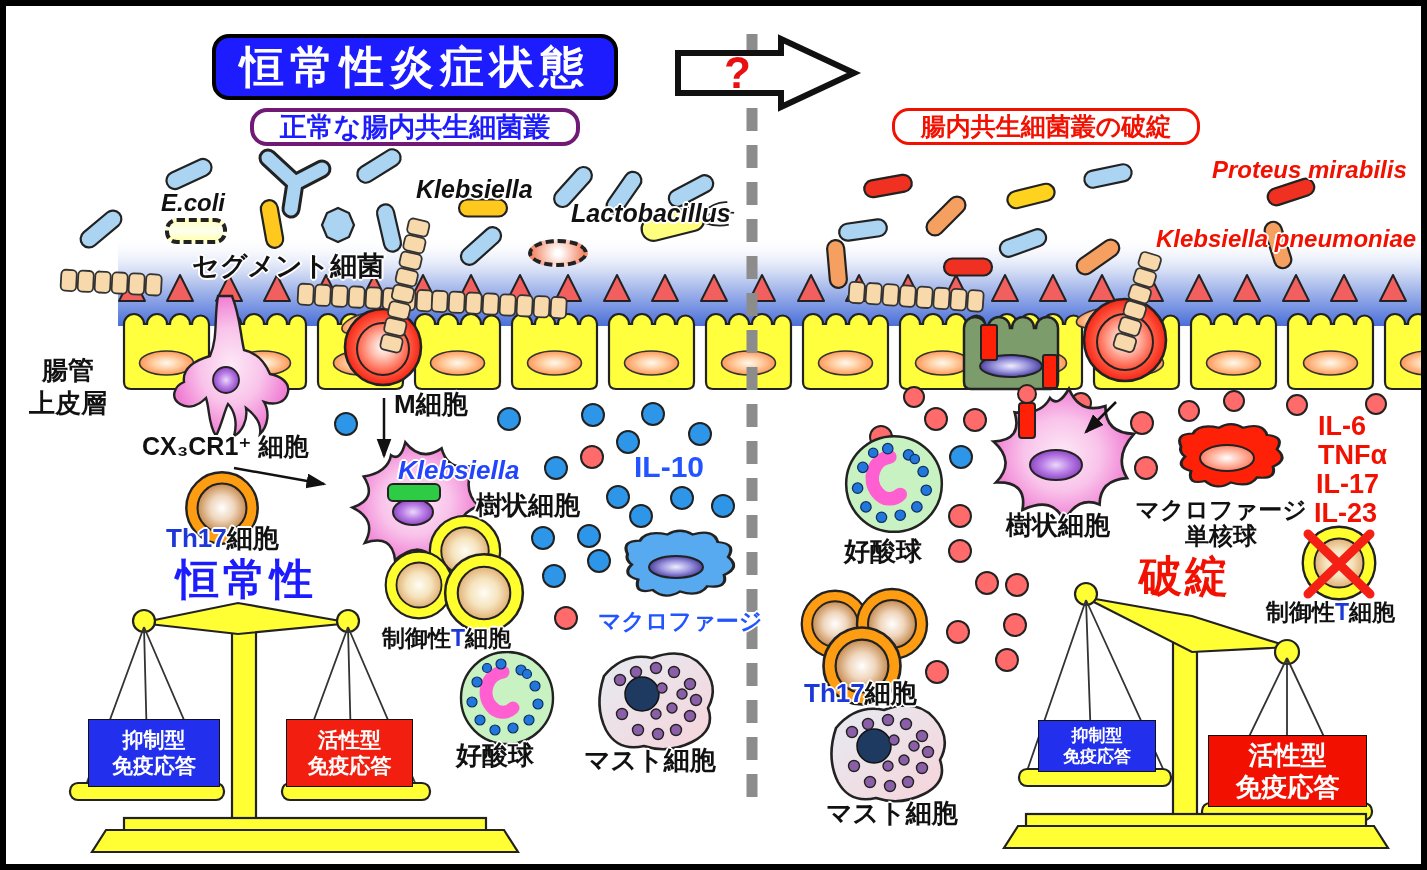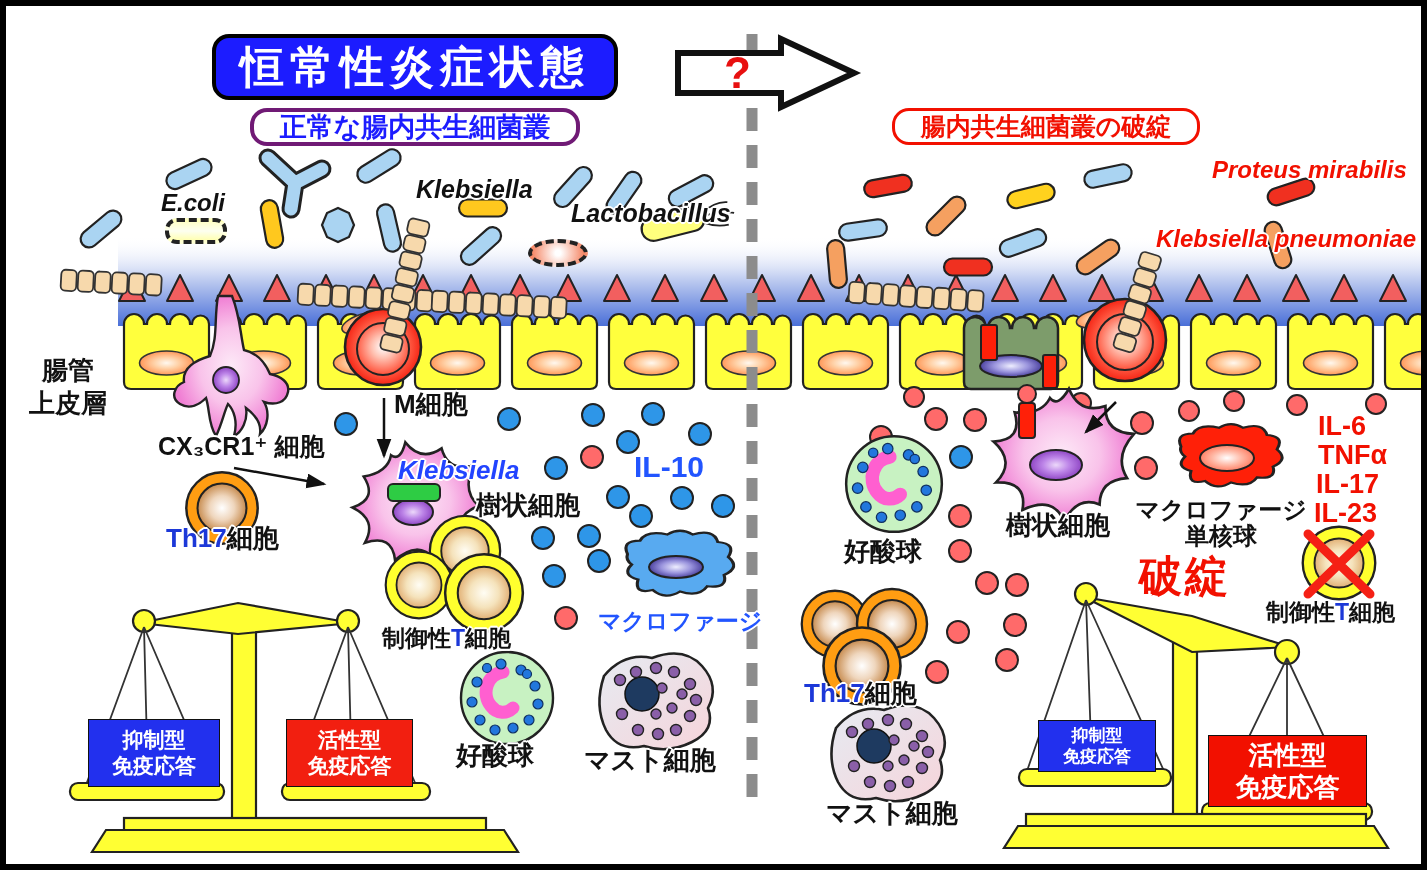--- a/index.html
+++ b/index.html
@@ -354,38 +354,40 @@
 </div>
 <div class="title-box" style="left:886px;top:102px;width:308px;height:37px;background:#fff;border:3px solid #f21000;color:#f21000;font-size:25px;">
   <span>腸内共生細菌叢の破綻</span>
 </div>
 
 <div class="lbl red" style="left:718px;top:44px;font-size:44px;color:#e81010;">?</div>
 
 <div class="lbl italic outline" style="left:155px;top:184px;font-size:24px;">E.coli</div>
 <div class="lbl italic outline" style="left:410px;top:170px;font-size:25px;">Klebsiella</div>
 <div class="lbl italic outline" style="left:565px;top:146px;font-size:25px;margin-top:48px;">Lactobacillus</div>
+<div class="lbl outline" style="left:186px;top:246px;font-size:27px;">セグメント細菌</div>
 <div class="lbl outline" style="left:12px;top:312px;width:100px;text-align:center;font-size:26px;line-height:1.25;margin-top:36px;">
   <span>腸管</span><br>
   <span>上皮層</span>
 </div>
-<div class="lbl outline" style="left:152px;top:427px;font-size:25px;">CX₃CR1⁺ 細胞</div>
+<div class="lbl outline" style="left:136px;top:427px;font-size:25px;">CX₃CR1⁺ 細胞</div>
 <div class="lbl outline" style="left:388px;top:385px;font-size:26px;">M細胞</div>
 <div class="lbl italic outline" style="left:392px;top:451px;font-size:26px;color:#2244ff;">Klebsiella</div>
 <div class="lbl outline" style="left:470px;top:486px;font-size:26px;">樹状細胞</div>
 <div class="lbl outline mblue" style="left:628px;top:445px;font-size:30px;">IL-10</div>
 <div class="lbl outline" style="left:160px;top:519px;font-size:26px;">
   <span style="color:#1c38d8">Th17</span><span>細胞</span>
 </div>
 <div class="lbl outline" style="left:376px;top:620px;font-size:23px;">
   <span>制御性</span><span style="color:#1c38d8">T</span><span>細胞</span>
 </div>
 <div class="lbl outline mblue" style="left:592px;top:603px;font-size:23px;">マクロファージ</div>
 <div class="lbl outline" style="left:450px;top:736px;font-size:26px;">好酸球</div>
 <div class="lbl outline" style="left:578px;top:741px;font-size:26px;">マスト細胞</div>
+<div class="lbl outline blue" style="left:170px;top:551px;font-size:43px;letter-spacing:4px;">恒常性</div>
 
 <div class="pan-box" style="left:82px;top:713px;width:132px;height:68px;background:#2230ee;font-size:21px;">
   <span>抑制型</span>
   <span>免疫応答</span>
 </div>
 <div class="pan-box" style="left:280px;top:713px;width:127px;height:68px;background:#f21f10;font-size:21px;">
   <span>活性型</span>
   <span>免疫応答</span>
 </div>
 

